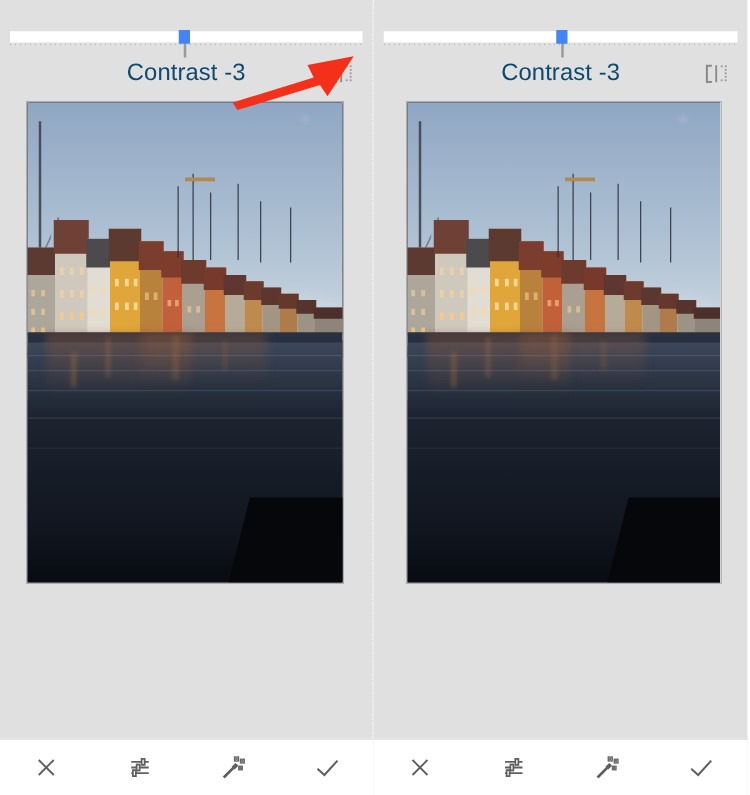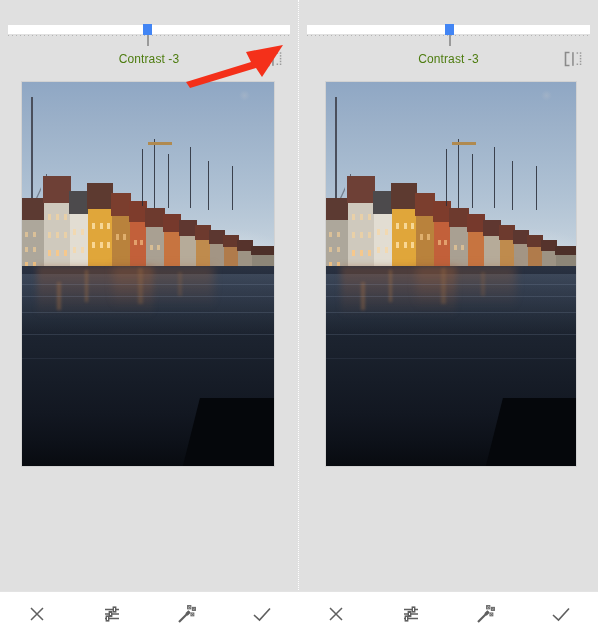--- a/index.html
+++ b/index.html
@@ -75,22 +75,22 @@
   
   .label-row {
     position: relative;
     height: 30px;
     flex: 0 0 auto;
     display: flex;
     align-items: center;
     justify-content: center;
   }
   .adj-label {
-    font-size: 12px;
-    color: #4d7c0f;
+    font-size: 19px;
+    color: #0c4a6e;
     letter-spacing: .1px;
     user-select: none;
   }
   .compare-btn {
     position: absolute;
     right: 14px;
     top: 50%;
     transform: translateY(-50%);
     width: 22px;
     height: 20px;

